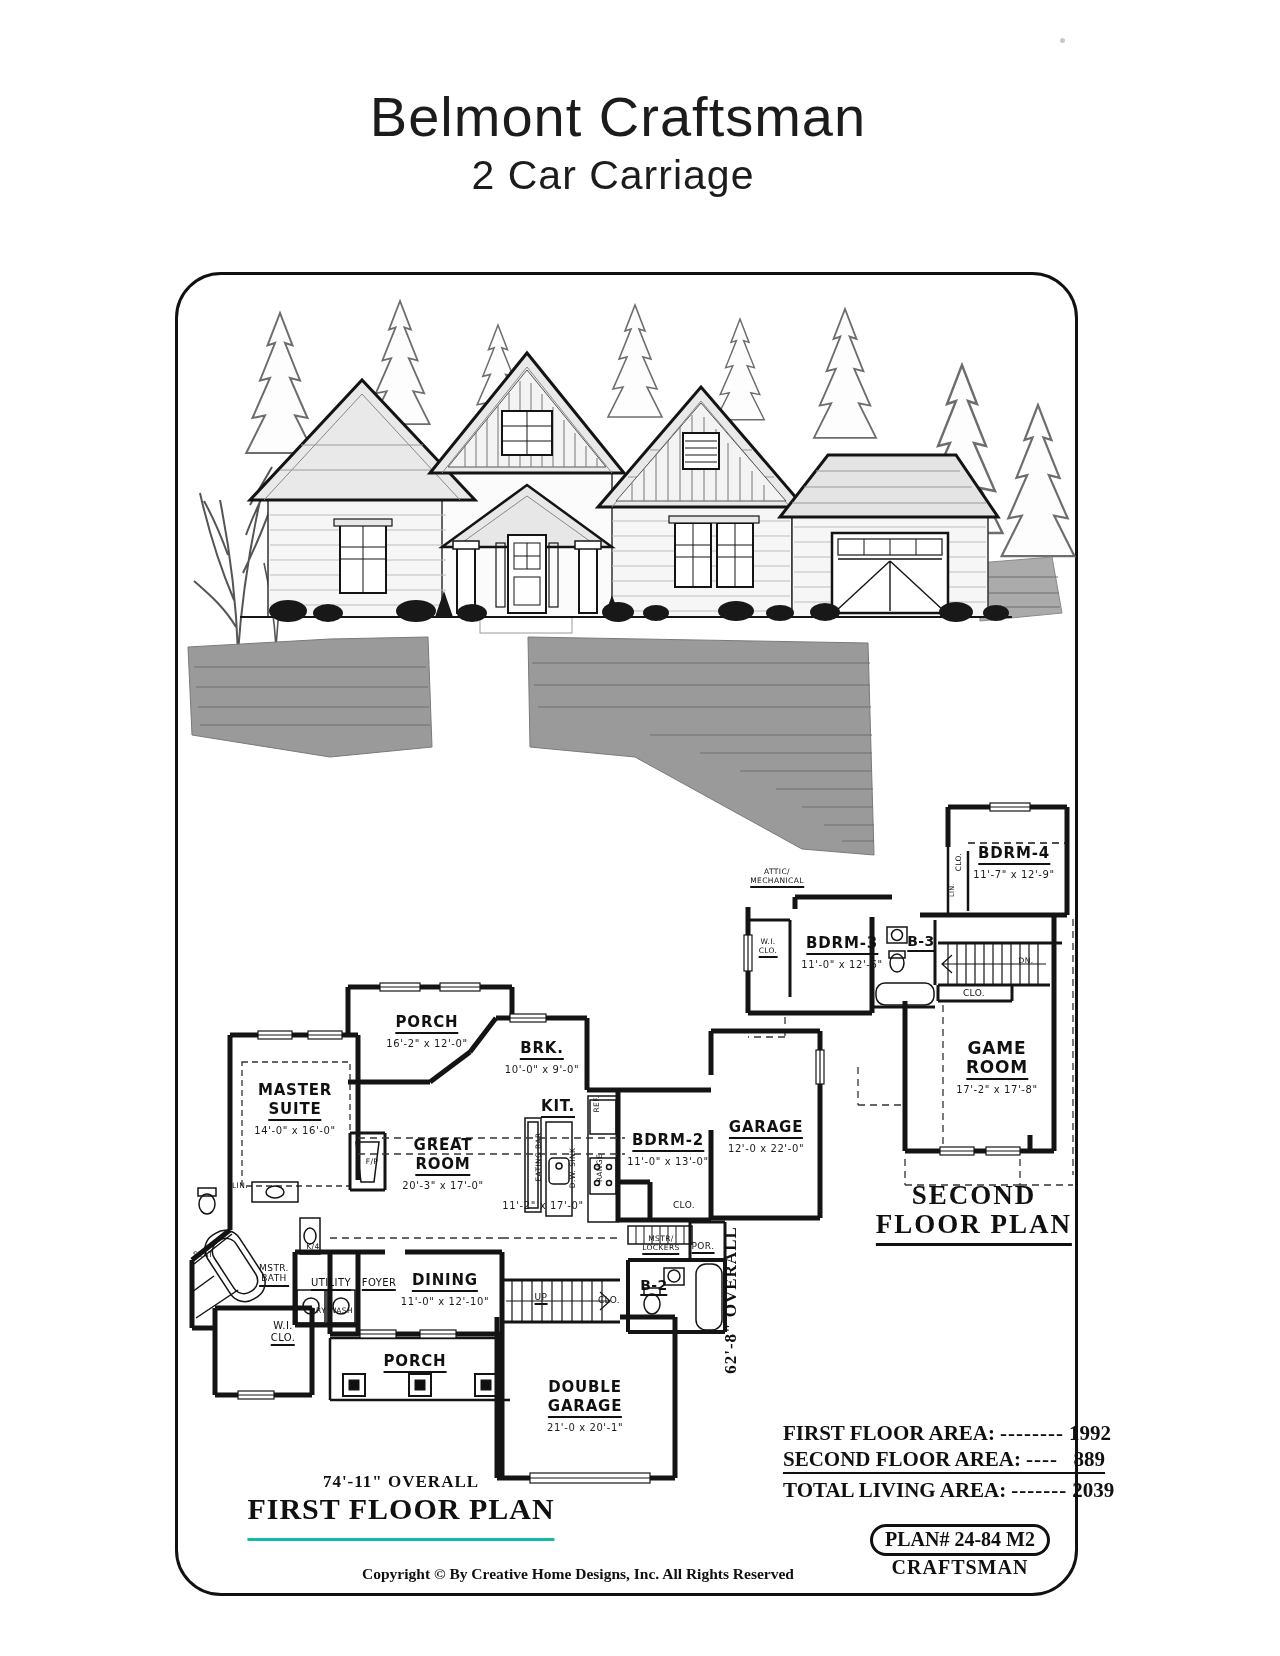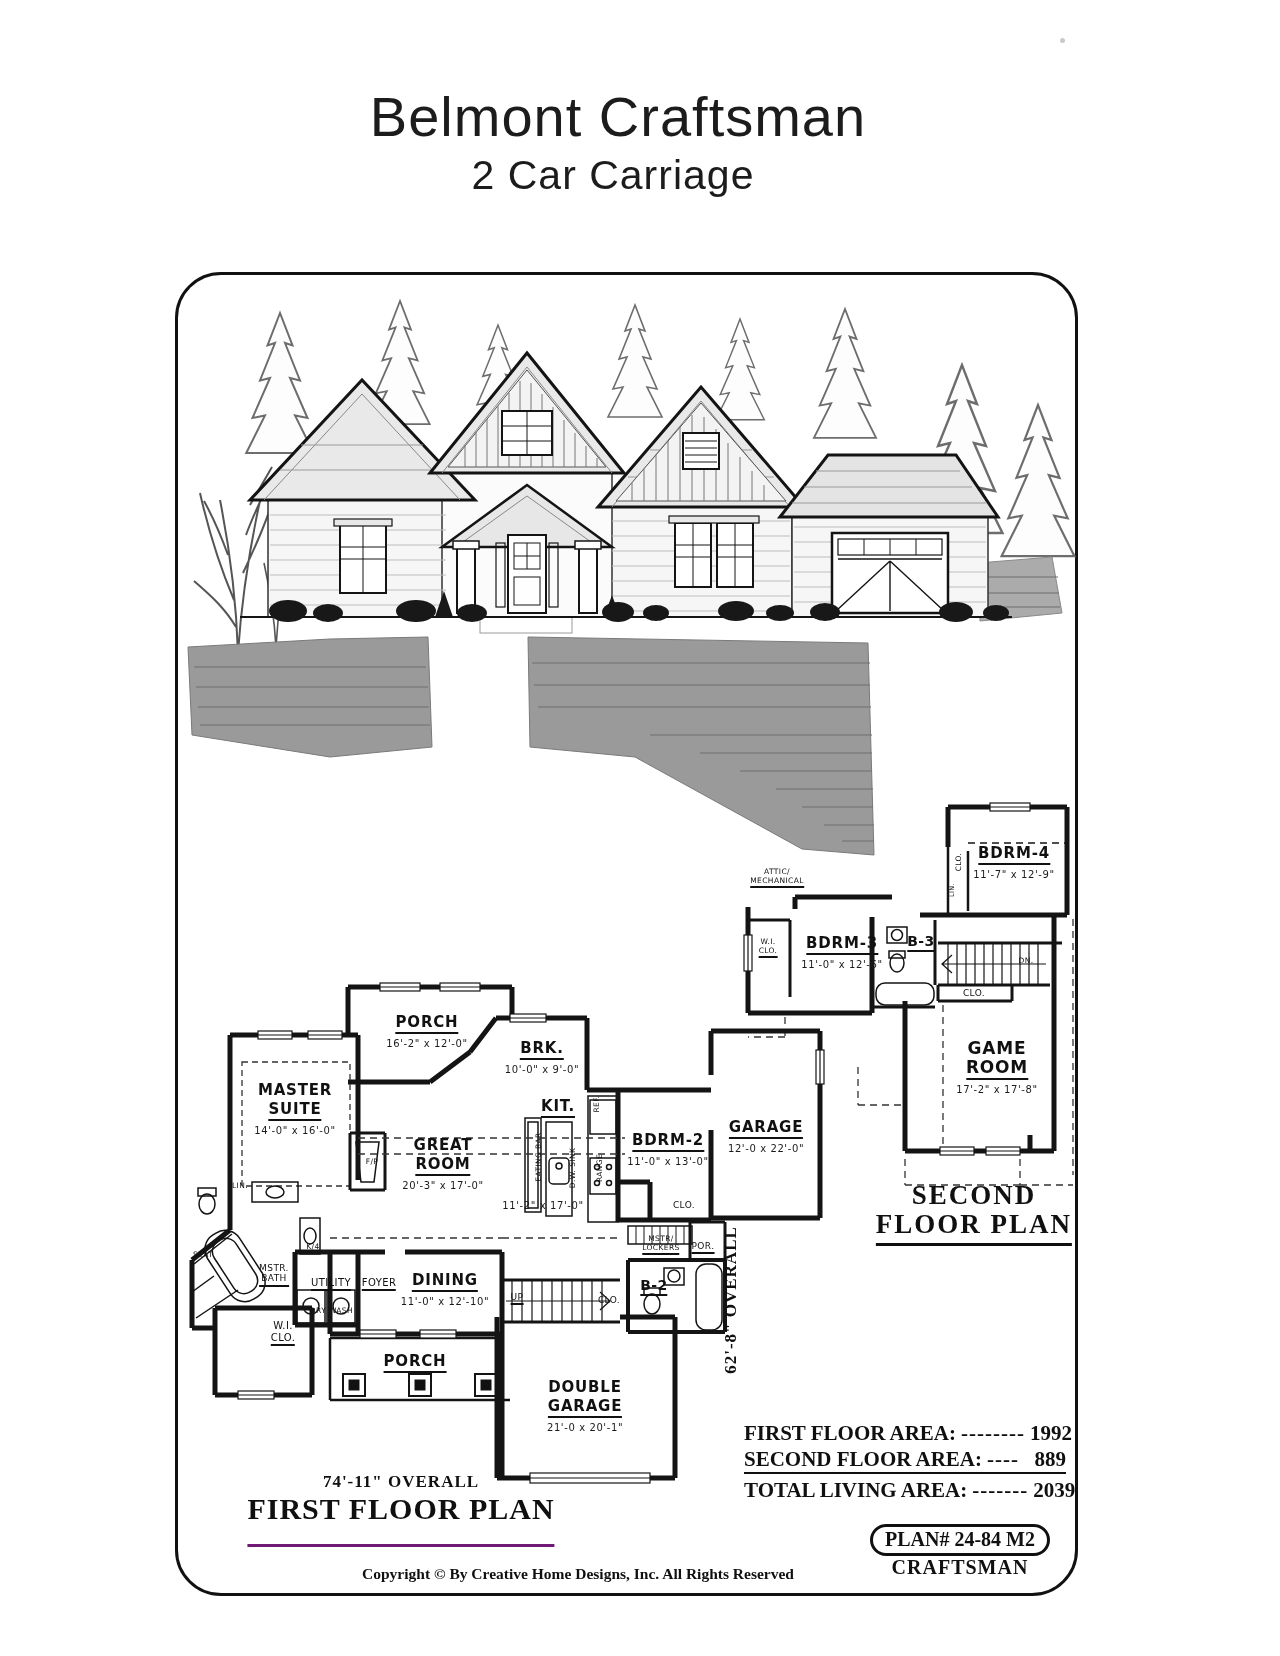--- a/index.html
+++ b/index.html
@@ -21,25 +21,25 @@
   .rd{display:block;font-size:10px;font-weight:400;letter-spacing:.6px;margin-top:4px;color:#1b1b1b;}
   .sm{position:absolute;transform:translateX(-50%);font-size:9px;font-weight:400;letter-spacing:.4px;white-space:nowrap;color:#111;text-align:center;}
   .sm.b{font-weight:700;}
   .sm.t{font-size:7.5px;}
   .sm2{display:block;line-height:1.15;}
   .vt{transform:translate(-50%,-50%) rotate(-90deg);}
   
   .cap{position:absolute;font-family:"Liberation Serif",serif;font-weight:700;color:#101010;white-space:nowrap;}
   .capctr{transform:translateX(-50%);text-align:center;}
   .ovw{font-size:17px;letter-spacing:1px;display:block;}
-  .fpn{font-size:30px;letter-spacing:1px;display:block;border-bottom:3px solid #701a75;padding-bottom:18px;}
+  .fpn{font-size:30px;letter-spacing:1px;display:block;border-bottom:3px solid #14b8a6;padding-bottom:12px;}
   .sfn1{font-size:27px;letter-spacing:2px;display:block;line-height:1.0;}
   .sfn2{font-size:27px;letter-spacing:2px;display:block;border-bottom:3px solid #101010;padding-bottom:3px;}
   
-  #area-table{left:744px;top:1420px;width:322px;font-family:"Liberation Serif",serif;font-weight:700;font-size:21px;color:#101010;}
+  #area-table{left:783px;top:1420px;width:322px;font-family:"Liberation Serif",serif;font-weight:700;font-size:21px;color:#101010;}
   .arow{display:flex;align-items:baseline;line-height:26px;white-space:nowrap;}
   .adash{margin:0 5px;letter-spacing:1px;}
   .aval{margin-left:auto;}
   .asep{border-bottom:2.5px solid #101010;}
   
   #plan-box{left:870px;top:1524px;text-align:center;font-family:"Liberation Serif",serif;font-weight:700;color:#101010;}
   #plan-num{display:inline-block;border:3.5px solid #101010;border-radius:16px;padding:1px 12px 2px;font-size:20px;white-space:nowrap;}
   #plan-style{display:block;font-size:20px;letter-spacing:1px;margin-top:0px;}
   #copyright{left:578px;top:1565px;font-family:"Liberation Serif",serif;font-weight:700;font-size:15.5px;color:#101010;}
   .dot{left:1060px;top:38px;width:5px;height:5px;background:#c9c9c9;border-radius:50%;}
@@ -420,21 +420,21 @@
   </div>
   <div class="sm" style="left:684px;top:1200px;">CLO.</div>
   <div class="sm t" style="left:661px;top:1235px;">
     <span class="sm2">MSTR/</span>
     <span class="sm2 u">LOCKERS</span>
   </div>
   <div class="sm" style="left:703px;top:1241px;">
     <span class="u">POR.</span></div>
   <div class="sm b" style="left:654px;top:1277px;font-size:14px;">
     <span class="u">B-2</span></div>
-  <div class="sm" style="left:517px;top:1292px;">
+  <div class="sm" style="left:541px;top:1292px;">
     <span class="u">UP</span></div>
   <div class="sm" style="left:609px;top:1295px;">CLO.</div>
 
   <div class="cap vt" style="left:731px;top:1300px;font-size:17px;letter-spacing:1px;">62'-8" OVERALL</div>
   <div class="cap capctr" style="left:401px;top:1472px;">
     <span class="ovw">74'-11" OVERALL</span>
     <span class="fpn">FIRST FLOOR PLAN</span>
   </div>
 
   <div class="sm t" style="left:777px;top:868px;">

